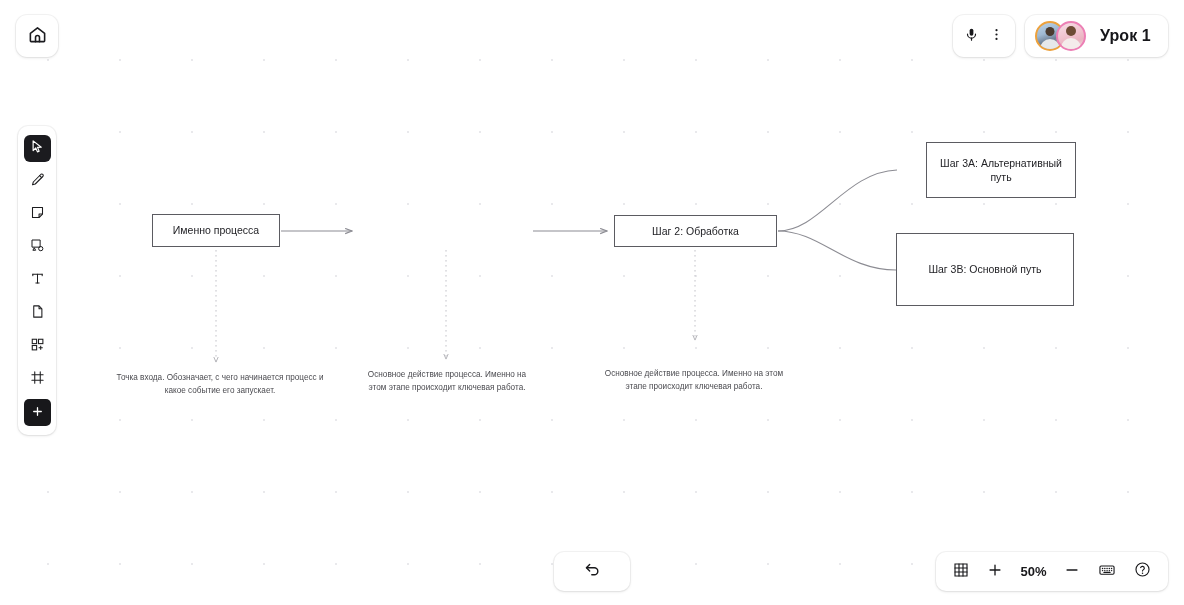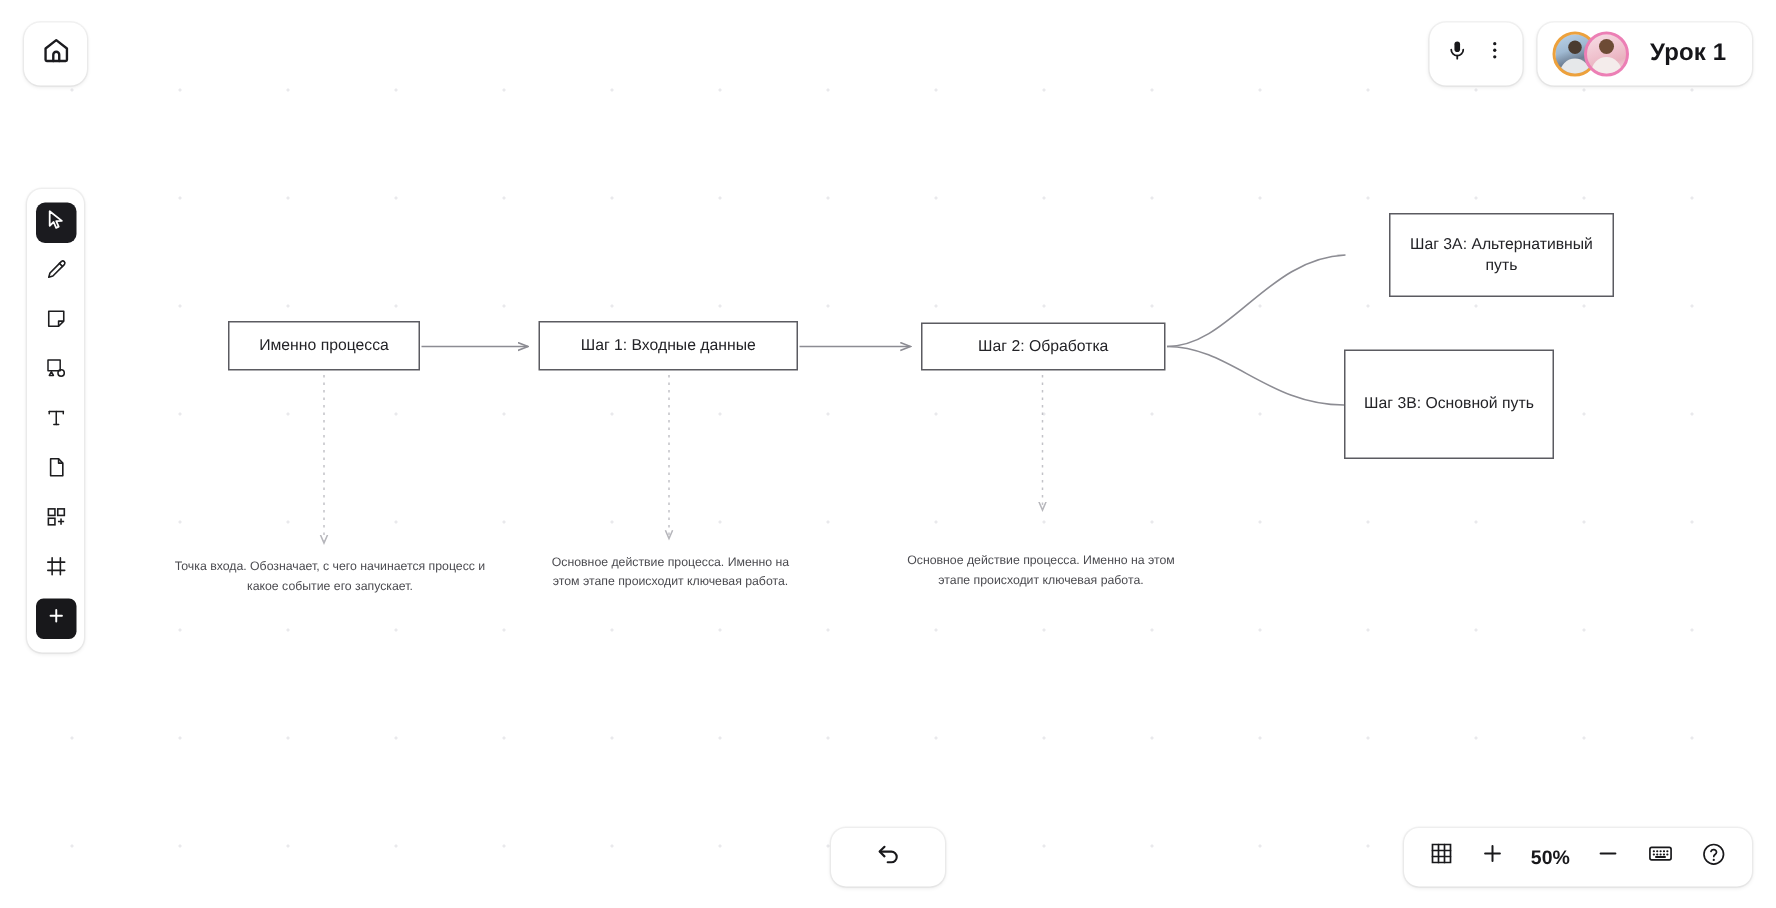--- a/index.html
+++ b/index.html
@@ -165,33 +165,30 @@
 
       <line x1="216" y1="250" x2="216" y2="362" stroke="#c2c2c8" stroke-width="1" stroke-dasharray="1.6 3.4" marker-end="url(#ahd)"></line>
       <line x1="446" y1="250" x2="446" y2="359" stroke="#c2c2c8" stroke-width="1" stroke-dasharray="1.6 3.4" marker-end="url(#ahd)"></line>
       <line x1="695" y1="250" x2="695" y2="340" stroke="#c2c2c8" stroke-width="1" stroke-dasharray="1.6 3.4" marker-end="url(#ahd)"></line>
     </svg>
 
     <div class="node" style="left:152px; top:214px; width:128px; height:33px;">
       <span>Именно процесса</span>
     </div>
 
-    <div class="node" style="left:359px; top:214px; width:173px; height:33px;">
-      <span>Шаг 1: Входные данные</span>
-    </div>
 
     <div class="node" style="left:614px; top:215px; width:163px; height:32px;">
       <span>Шаг 2: Обработка</span>
     </div>
 
     <div class="node" style="left:898px; top:142px; width:150px; height:56px;margin-left:28px;">
       <span>Шаг 3A: Альтернативный путь</span>
     </div>
 
-    <div class="node" style="left:896px; top:233px; width:140px; height:73px;">
+    <div class="node" style="left:896px; top:233px; width:178px; height:73px;">
       <span>Шаг 3B: Основной путь</span>
     </div>
 
     <div class="note" style="left:106px; top:372px; width:228px;text-align:center;">Точка входа. Обозначает, с чего начинается процесс и какое событие его запускает.</div>
     <div class="note" style="left:362px; top:369px; width:170px;">Основное действие процесса. Именно на этом этапе происходит ключевая работа.</div>
     <div class="note" style="left:596px; top:368px; width:196px;">Основное действие процесса. Именно на этом этапе происходит ключевая работа.</div>
   </div>
 
   <div class="panel" id="home-btn">
     <span>

